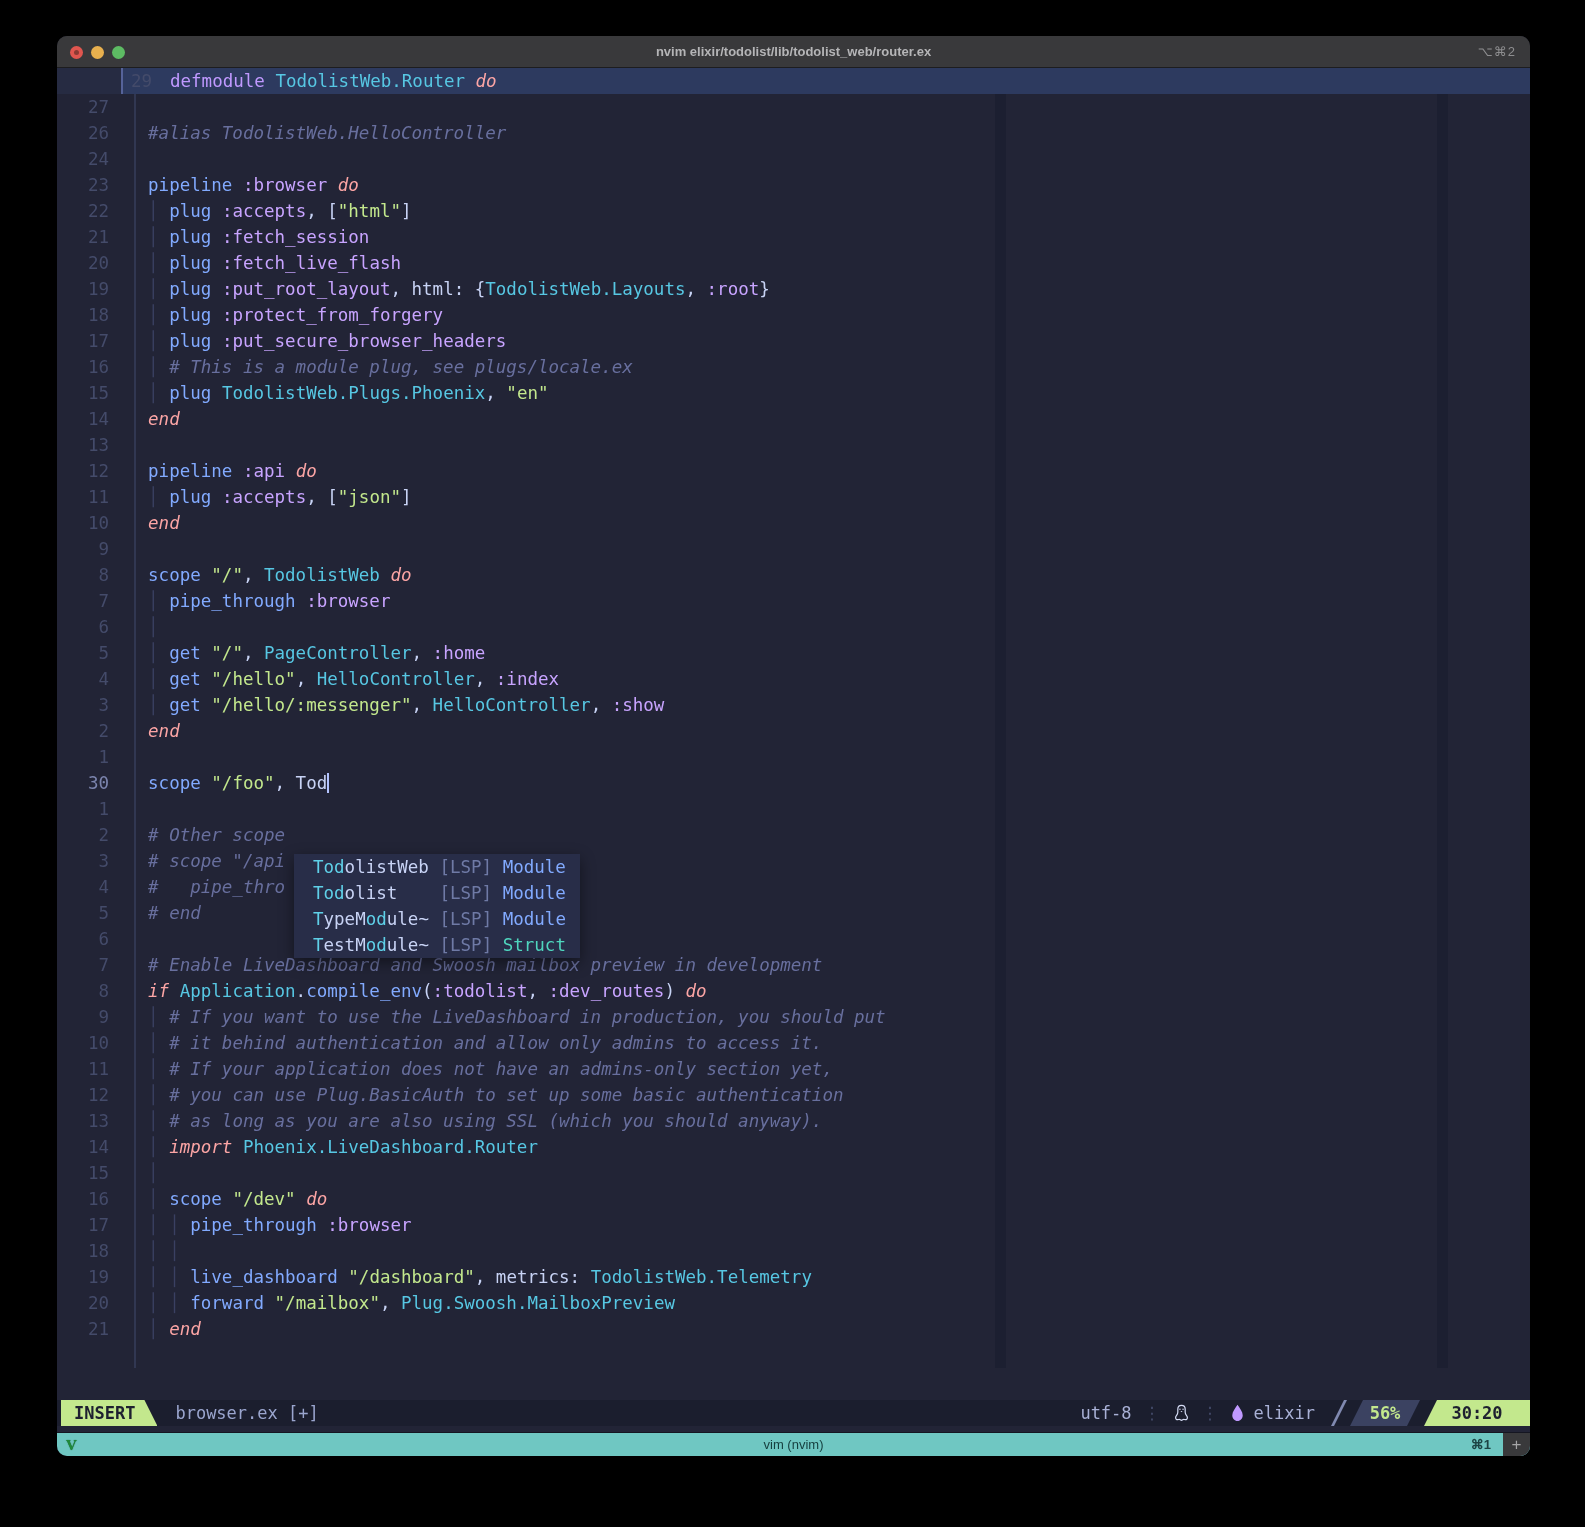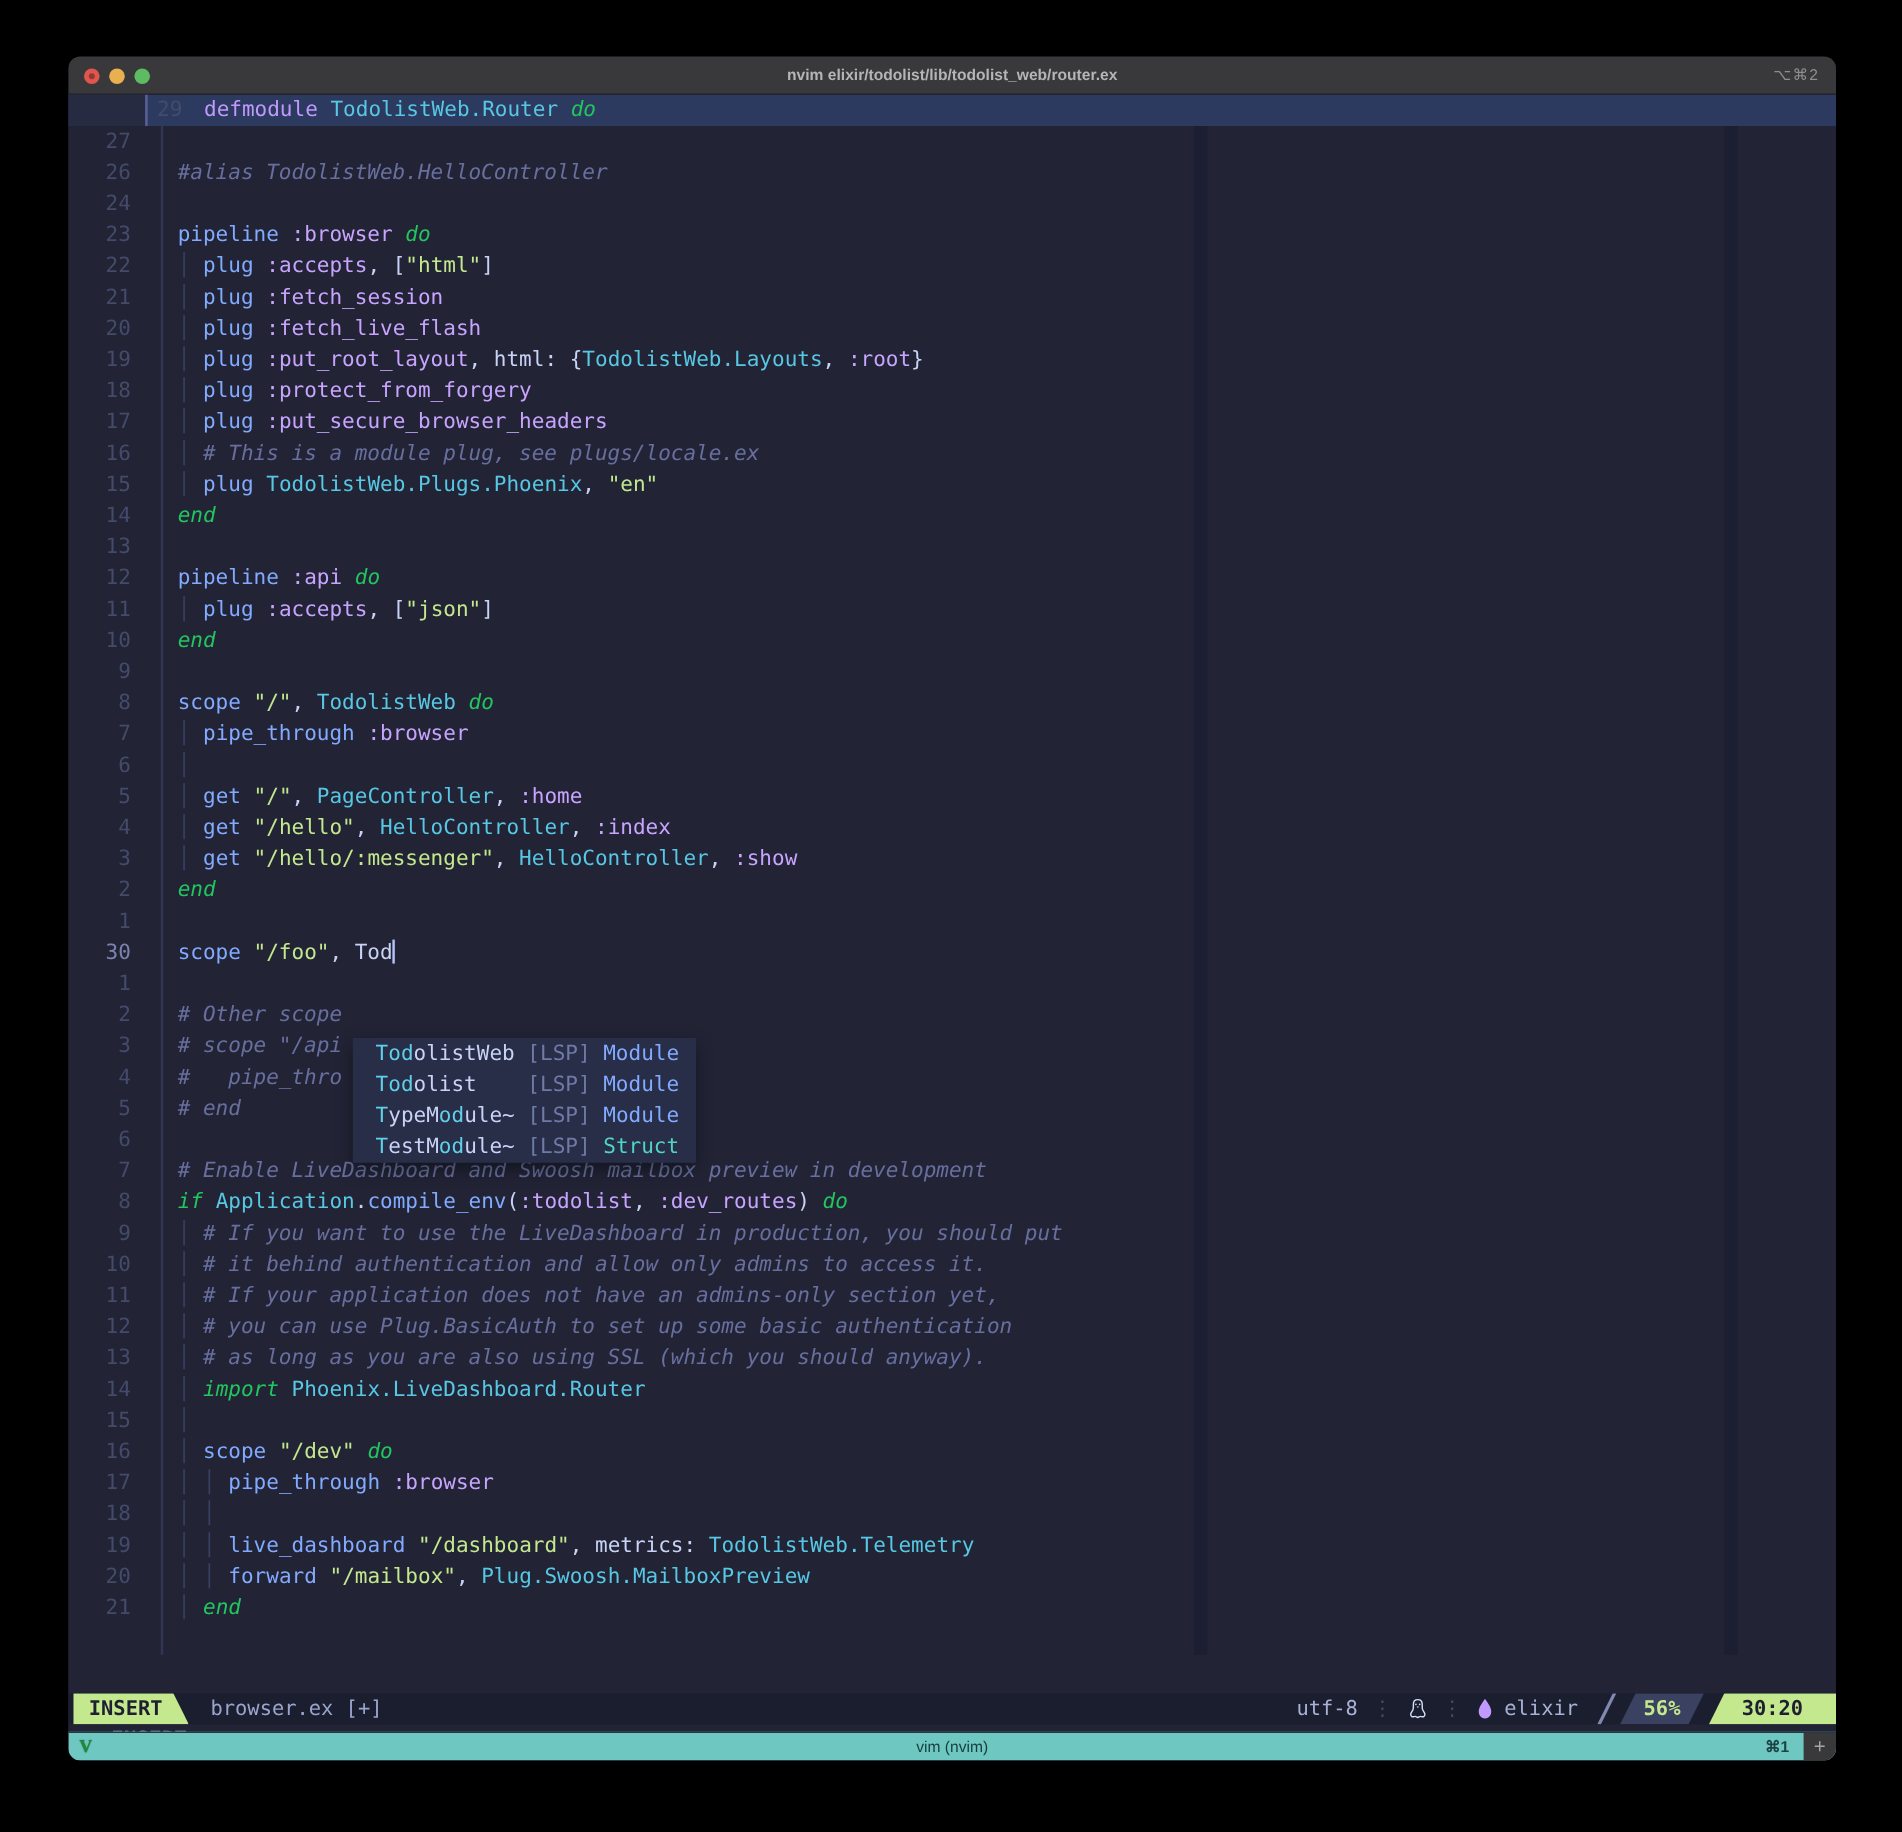--- a/index.html
+++ b/index.html
@@ -1,18 +1,18 @@
 <!DOCTYPE html>
 <html><head>
 <meta charset="utf-8">
 <style>
   html,body{margin:0;padding:0;background:#000;width:1585px;height:1527px;overflow:hidden;}
   *{box-sizing:border-box;}
 
-  #window{position:absolute;left:57px;top:47px;width:1473px;height:1420px;
+  #window{position:absolute;left:57px;top:36px;width:1473px;height:1420px;
     background:#222436;border-radius:10px;overflow:hidden;
     box-shadow:0 25px 70px rgba(0,0,0,.7);}
 
   
   #titlebar{position:relative;height:32px;background:#39393b;border-bottom:1px solid #1d1d1f;
     display:flex;align-items:center;font-family:"Liberation Sans",sans-serif;}
   .lights{position:absolute;left:13px;top:0;height:32px;display:flex;align-items:center;gap:8px;}
   .light{width:13px;height:13px;border-radius:50%;position:relative;}
   .light.red{background:#e0564f;}
   .light.red::after{content:"";position:absolute;left:4px;top:4px;width:5px;height:5px;border-radius:50%;background:#8c3a33;}
@@ -38,21 +38,21 @@
   .row.ctx{background:#2d3a5f;position:relative;padding-left:43px;}
   .row.ctx::before{content:"";position:absolute;left:0;top:0;width:64px;height:100%;background:#262b42;}
   .row.ctx::after{content:"";position:absolute;left:64px;top:0;width:2px;height:100%;background:#56639a;}
   .row.ctx .num{position:relative;z-index:2;}
   .row.ctx .code{position:relative;z-index:2;}
   .row.cur .num{color:#7b84ad;font-weight:normal;}
 
   
   .fg{color:#c8d3f5;}
   .kw{color:#c099ff;}
-  .kwi{color:#22c55e;font-style:italic;}
+  .kwi{color:#fca5a5;font-style:italic;}
   .fn{color:#82aaff;}
   .mod{color:#57c7e3;}
   .atom{color:#c8a4ff;}
   .str{color:#c3e88d;}
   .cm{color:#686f9e;font-style:italic;}
   .gd{color:#3a4062;}
 
   .cursor{display:inline-block;width:2px;height:20px;background:#b3c3ff;vertical-align:-4px;}
 
   

